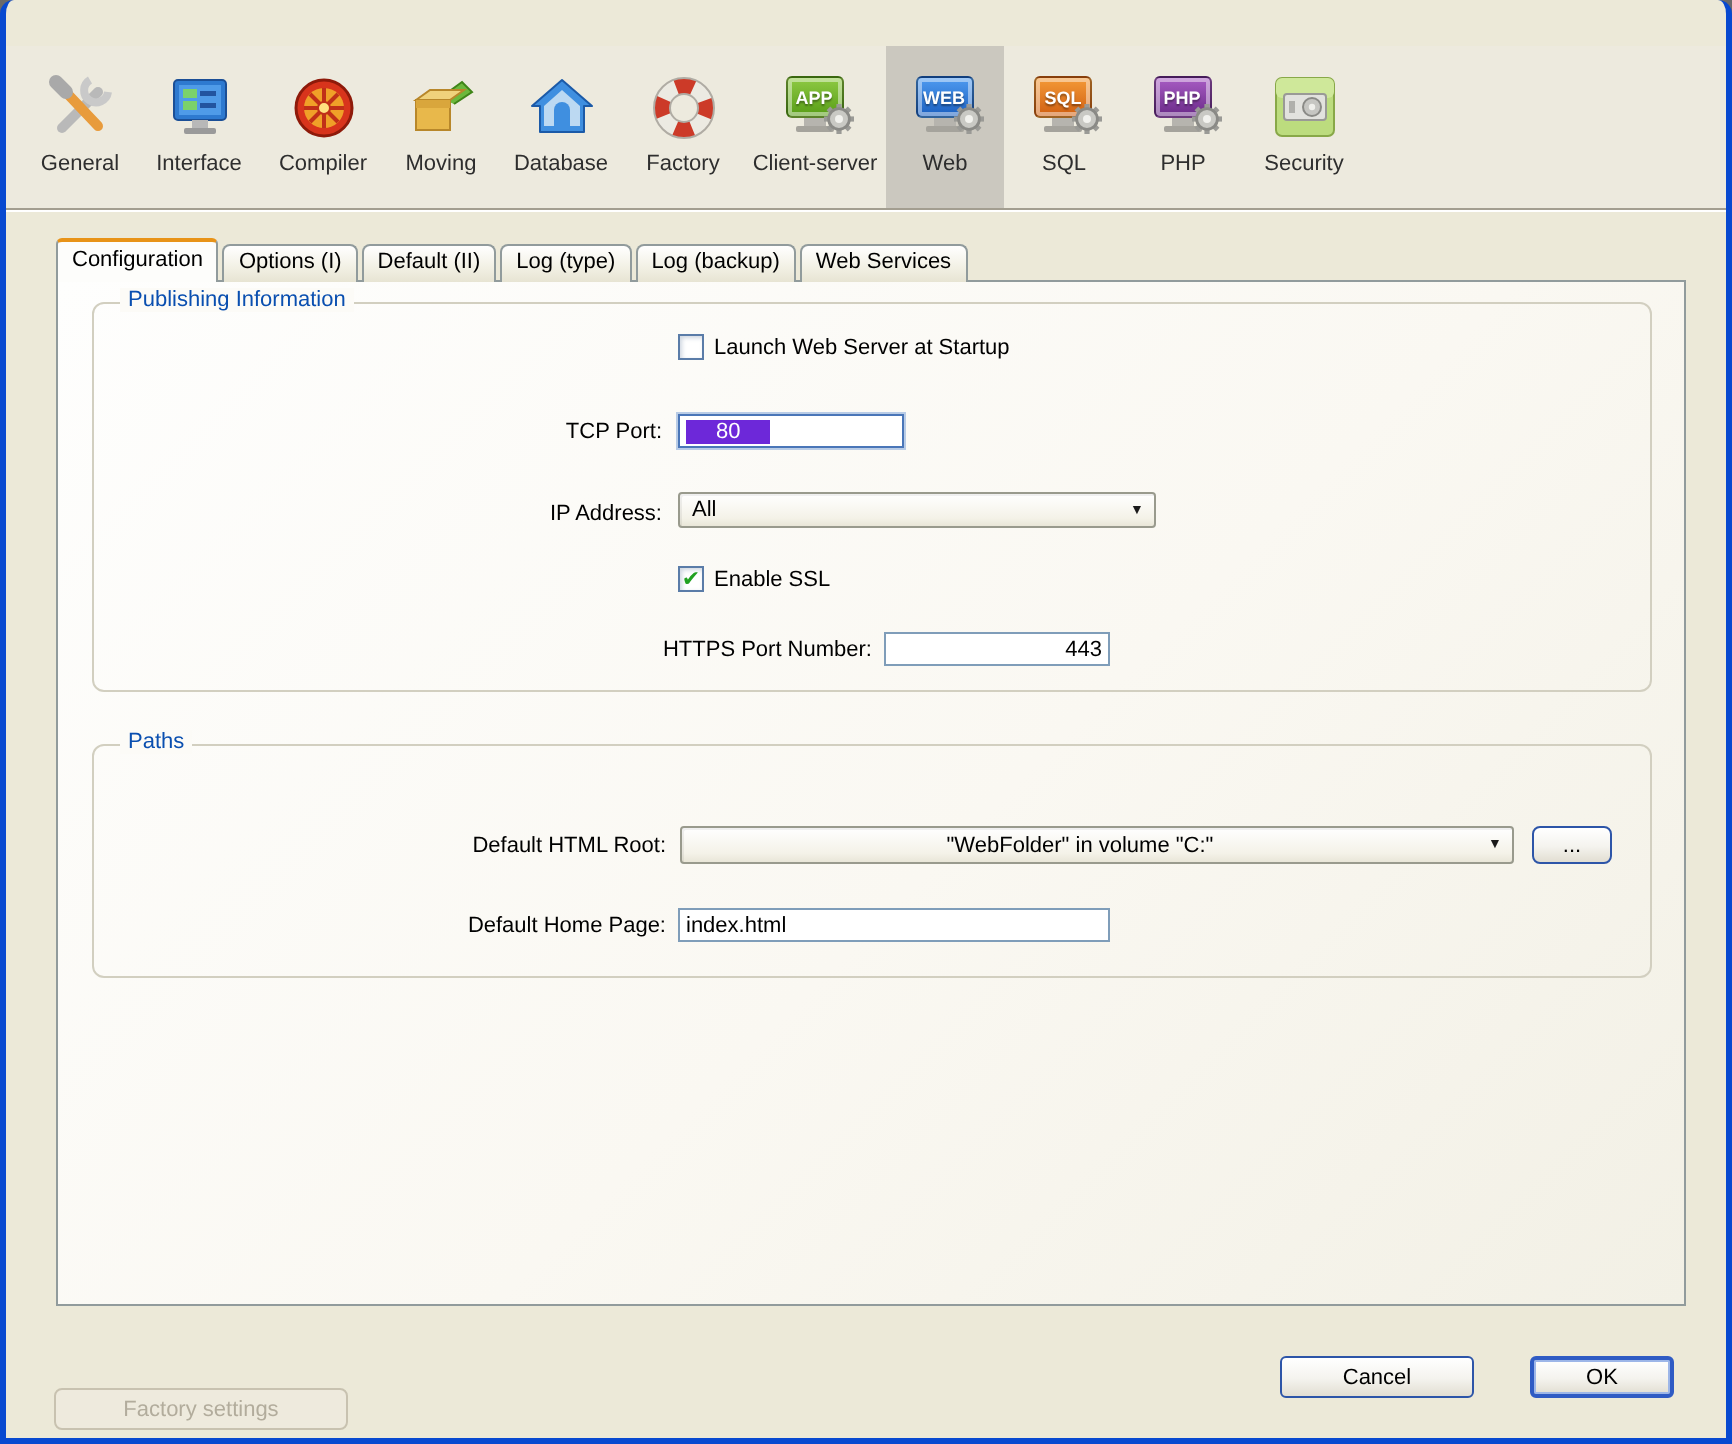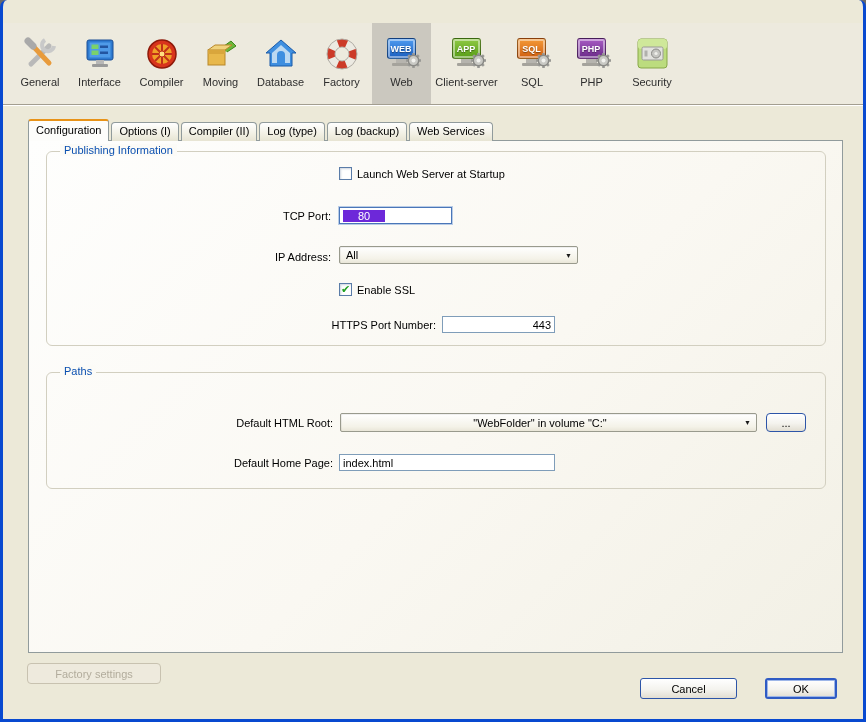--- a/index.html
+++ b/index.html
@@ -152,20 +152,43 @@
         <svg width="34" height="34" viewBox="0 0 34 34">
           <circle cx="17" cy="17" r="11" fill="none" stroke="#eceae2" stroke-width="8"></circle>
           <circle cx="17" cy="17" r="11" fill="none" stroke="#cc3a28" stroke-width="8" stroke-dasharray="8.64 8.64" stroke-dashoffset="4.3"></circle>
           <circle cx="17" cy="17" r="15" fill="none" stroke="#b0aca4" stroke-width="1"></circle>
           <circle cx="17" cy="17" r="7" fill="#edeade" stroke="#b0aca4"></circle>
         </svg>
       </span>
       <span class="tlabel">Factory</span>
     </div>
 
+    <div class="titem" style="width:71px">
+      <span class="ticon">
+        <span class="mon">
+          <span class="mon-screen" style="background:linear-gradient(180deg,#8fca44 0%,#579d16 100%)">APP</span>
+          <span class="mon-stand"></span>
+            <span class="mon-base"></span>
+          <span class="gearwrap">
+            <svg width="17" height="17" viewBox="0 0 17 17">
+              <g stroke="#9a9a96" stroke-width="2.6">
+                  <line x1="8.5" y1="1" x2="8.5" y2="16"></line>
+                  <line x1="1" y1="8.5" x2="16" y2="8.5"></line>
+                  <line x1="3.2" y1="3.2" x2="13.8" y2="13.8"></line>
+                  <line x1="13.8" y1="3.2" x2="3.2" y2="13.8"></line>
+                </g>
+              <circle cx="8.5" cy="8.5" r="5.2" fill="#c9c9c4" stroke="#8a8a86" stroke-width="1.4"></circle>
+              <circle cx="8.5" cy="8.5" r="2" fill="#f2f2ee"></circle>
+            </svg>
+          </span>
+        </span>
+      </span>
+      <span class="tlabel">Client-server</span>
+    </div>
+
     <div class="titem selected" style="width:59px">
       <span class="ticon">
         <span class="mon">
           <span class="mon-screen" style="background:linear-gradient(180deg,#4f9bf0 0%,#1a5fc0 100%)">WEB</span>
           <span class="mon-stand"></span>
             <span class="mon-base"></span>
           <span class="gearwrap">
             <svg width="17" height="17" viewBox="0 0 17 17">
               <g stroke="#9a9a96" stroke-width="2.6">
                   <line x1="8.5" y1="1" x2="8.5" y2="16"></line>
@@ -175,43 +198,20 @@
                 </g>
               <circle cx="8.5" cy="8.5" r="5.2" fill="#c9c9c4" stroke="#8a8a86" stroke-width="1.4"></circle>
               <circle cx="8.5" cy="8.5" r="2" fill="#f2f2ee"></circle>
             </svg>
           </span>
         </span>
       </span>
       <span class="tlabel">Web</span>
     </div>
 
-    <div class="titem" style="width:71px">
-      <span class="ticon">
-        <span class="mon">
-          <span class="mon-screen" style="background:linear-gradient(180deg,#8fca44 0%,#579d16 100%)">APP</span>
-          <span class="mon-stand"></span>
-            <span class="mon-base"></span>
-          <span class="gearwrap">
-            <svg width="17" height="17" viewBox="0 0 17 17">
-              <g stroke="#9a9a96" stroke-width="2.6">
-                  <line x1="8.5" y1="1" x2="8.5" y2="16"></line>
-                  <line x1="1" y1="8.5" x2="16" y2="8.5"></line>
-                  <line x1="3.2" y1="3.2" x2="13.8" y2="13.8"></line>
-                  <line x1="13.8" y1="3.2" x2="3.2" y2="13.8"></line>
-                </g>
-              <circle cx="8.5" cy="8.5" r="5.2" fill="#c9c9c4" stroke="#8a8a86" stroke-width="1.4"></circle>
-              <circle cx="8.5" cy="8.5" r="2" fill="#f2f2ee"></circle>
-            </svg>
-          </span>
-        </span>
-      </span>
-      <span class="tlabel">Client-server</span>
-    </div>
-
     <div class="titem" style="width:60px">
       <span class="ticon">
         <span class="mon">
           <span class="mon-screen" style="background:linear-gradient(180deg,#f49a38 0%,#d05f10 100%)">SQL</span>
           <span class="mon-stand"></span>
             <span class="mon-base"></span>
           <span class="gearwrap">
             <svg width="17" height="17" viewBox="0 0 17 17">
               <g stroke="#9a9a96" stroke-width="2.6">
                   <line x1="8.5" y1="1" x2="8.5" y2="16"></line>
@@ -264,21 +264,21 @@
       </span>
       <span class="tlabel">Security</span>
     </div>
 
   </div>
   <div class="toolbar-sep"></div>
 
   <div class="tabs">
     <div class="tab active">Configuration</div>
     <div class="tab">Options (I)</div>
-    <div class="tab">Compiler (II)</div>
+    <div class="tab">Default (II)</div>
     <div class="tab">Log (type)</div>
     <div class="tab">Log (backup)</div>
     <div class="tab">Web Services</div>
   </div>
 
   <div class="panel">
 
     <div class="groupbox" style="left:17px;top:10px;width:780px;height:195px;">
       <span class="grouplabel">Publishing Information</span>
 
@@ -322,21 +322,21 @@
       </div>
 
       <div class="flabel" style="right:492px;top:84px;">Default Home Page:</div>
       <div class="textfield" style="left:292px;top:81px;width:216px;height:17px;">
         <span>index.html</span>
       </div>
     </div>
 
   </div>
 
-  <div class="btn disabled" style="left:24px;top:663px;width:134px;align-items:center;">
+  <div class="btn disabled" style="left:24px;top:694px;width:147px;align-items:center;">
     <span>Factory settings</span>
   </div>
   <div class="btn" style="left:637px;top:678px;width:97px;">
     <span>Cancel</span>
   </div>
   <div class="btn default" style="left:762px;top:678px;width:72px;">
     <span>OK</span>
   </div>
 
 </div>

